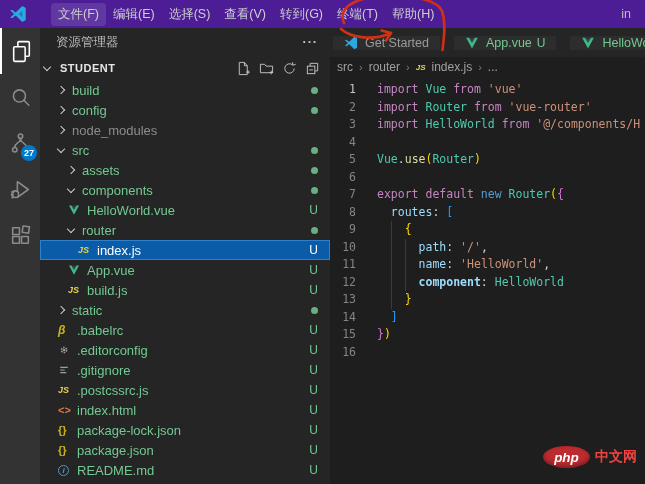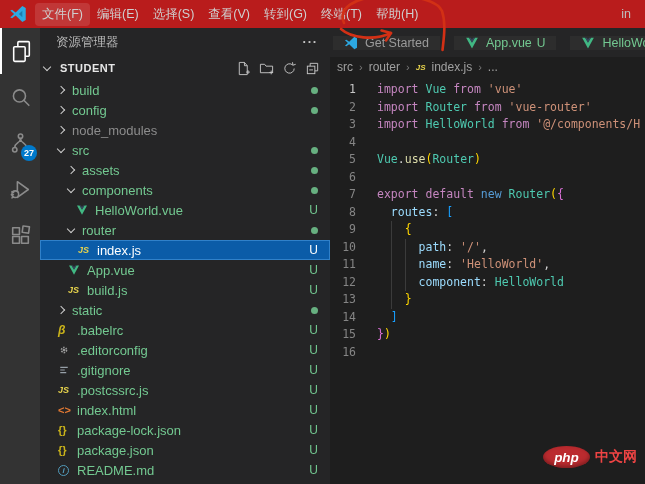--- a/index.html
+++ b/index.html
@@ -1,22 +1,22 @@
 <!DOCTYPE html>
 <html lang="zh" style="--kw: #C586C0; --kwb: #569CD6; --cls: #4EC9B0; --str: #CE9178; --fn: #DCDCAA; --prop: #9CDCFE; --pun: #D4D4D4; --b1: #FFD700; --b2: #DA70D6; --b3: #179FFF; --git_green: #73C991; --ignored: #8C8C8C; --selection_bg: #0B5CA8; --badge_blue: #007ACC; --annotation_red: #D23015; --vue_green: #41B883; --js_yellow: #E8D44D; --vscode_blue: #2DA9E2;"><head>
 <meta charset="utf-8">
 <style>
   * { margin:0; padding:0; box-sizing:border-box; }
   html,body { width:645px; height:484px; overflow:hidden; background:#1e1e1e;
     font-family:"Liberation Sans","DejaVu Sans",sans-serif; }
   #window { position:relative; width:645px; height:484px; background:#1e1e1e; }
 
   
-  .titlebar { height:28px; background:#b91c1c; display:flex; align-items:center;
-    color:#cfcfcf; font-size:12.5px; }
+  .titlebar { height:28px; background:#4c1d95; display:flex; align-items:center;
+    color:#cfcfcf; font-size:12.5px;gap:16px; }
   .vscode-logo { width:18px; height:18px; margin:0 8px 0 9px; flex:none; }
   .menu-item { padding:3px 7px; border-radius:4px; white-space:nowrap; cursor:default; }
   .menu-item.hl { background:rgba(255,255,255,0.12); }
   .title-right { margin-left:auto; padding-right:14px; color:#bdbdbd; }
 
   .mainrow { display:flex; height:456px; }
 
   
   .activitybar { width:40px; background:#333333; flex:none; display:flex;
     flex-direction:column; }
@@ -219,21 +219,21 @@
           <div class="tree-row" style="padding-left: 28px;">
             <span class="chev right"></span>
             <span class="txt-green">assets</span>
             <span class="badge-col"><span class="gitdot"></span></span>
           </div>
           <div class="tree-row" style="padding-left: 28px;">
             <span class="chev down"></span>
             <span class="txt-green">components</span>
             <span class="badge-col"><span class="gitdot"></span></span>
           </div>
-          <div class="tree-row" style="padding-left: 36px;">
+          <div class="tree-row" style="padding-left: 28px;">
             <span class="ficon">
               <svg viewBox="0 0 24 24">
                 <path fill="#41B883" d="M2 3h5l5 8.2L17 3h5L12 21.5Z"></path>
                 <path fill="#35495e" d="M7 3h3l2 3.4L14 3h3l-5 8.6Z"></path>
               </svg>
             </span>
             <span class="txt-green">HelloWorld.vue</span>
             <span class="badge-col">U</span>
           </div>
           <div class="tree-row" style="padding-left: 28px;">
@@ -381,21 +381,21 @@
           <div class="code-line"><span class="gutter">2</span><span class="line-text"><span style="color: rgb(197, 134, 192);">import </span><span style="color: rgb(78, 201, 176);">Router</span><span style="color: rgb(197, 134, 192);"> from </span><span style="color: rgb(206, 145, 120);">'vue-router'</span></span></div>
           <div class="code-line"><span class="gutter">3</span><span class="line-text"><span style="color: rgb(197, 134, 192);">import </span><span style="color: rgb(78, 201, 176);">HelloWorld</span><span style="color: rgb(197, 134, 192);"> from </span><span style="color: rgb(206, 145, 120);">'@/components/H</span></span></div>
           <div class="code-line"><span class="gutter">4</span><span class="line-text"></span></div>
           <div class="code-line"><span class="gutter">5</span><span class="line-text"><span style="color: rgb(78, 201, 176);">Vue</span><span style="color: rgb(212, 212, 212);">.</span><span style="color: rgb(220, 220, 170);">use</span><span style="color: rgb(255, 215, 0);">(</span><span style="color: rgb(78, 201, 176);">Router</span><span style="color: rgb(255, 215, 0);">)</span></span></div>
           <div class="code-line"><span class="gutter">6</span><span class="line-text"></span></div>
           <div class="code-line"><span class="gutter">7</span><span class="line-text"><span style="color: rgb(197, 134, 192);">export default </span><span style="color: rgb(86, 156, 214);">new </span><span style="color: rgb(78, 201, 176);">Router</span><span style="color: rgb(255, 215, 0);">(</span><span style="color: rgb(218, 112, 214);">{</span></span></div>
           <div class="code-line"><span class="gutter">8</span><span class="line-text"><span style="color: rgb(156, 220, 254);">  routes</span><span style="color: rgb(212, 212, 212);">: </span><span style="color: rgb(23, 159, 255);">[</span></span></div>
           <div class="code-line"><span class="gutter">9</span><span class="line-text"><span style="color: rgb(255, 215, 0);">    {</span></span></div>
           <div class="code-line"><span class="gutter">10</span><span class="line-text"><span style="color: rgb(156, 220, 254); text-align: right;">      path</span><span style="color: rgb(212, 212, 212);">: </span><span style="color: rgb(206, 145, 120);">'/'</span><span style="color: rgb(212, 212, 212);">,</span></span></div>
           <div class="code-line"><span class="gutter">11</span><span class="line-text"><span style="color: rgb(156, 220, 254);">      name</span><span style="color: rgb(212, 212, 212);">: </span><span style="color: rgb(206, 145, 120);">'HelloWorld'</span><span style="color: rgb(212, 212, 212);">,</span></span></div>
-          <div class="code-line"><span class="gutter">12</span><span class="line-text"><span style="color: rgb(156, 220, 254);">      component</span><span style="color: rgb(212, 212, 212);">: </span><span style="color: rgb(78, 201, 176);">HelloWorld</span></span></div>
+          <div class="code-line"><span class="gutter">12</span><span class="line-text"><span style="color: rgb(156, 220, 254); font-weight: bold;">      component</span><span style="color: rgb(212, 212, 212);">: </span><span style="color: rgb(78, 201, 176);">HelloWorld</span></span></div>
           <div class="code-line"><span class="gutter">13</span><span class="line-text"><span style="color: rgb(255, 215, 0);">    }</span></span></div>
           <div class="code-line"><span class="gutter">14</span><span class="line-text"><span style="color: rgb(23, 159, 255);">  ]</span></span></div>
           <div class="code-line"><span class="gutter">15</span><span class="line-text"><span style="color: rgb(218, 112, 214);">}</span><span style="color: rgb(255, 215, 0);">)</span></span></div>
           <div class="code-line"><span class="gutter">16</span><span class="line-text"></span></div>
           <div class="iguide" style="left: 60.84px; top: 144px; height: 87.5px;"></div>
           <div class="iguide" style="left: 74.68px; top: 161.5px; height: 52.5px;"></div>
         </div>
     </div>
 
   </div>

